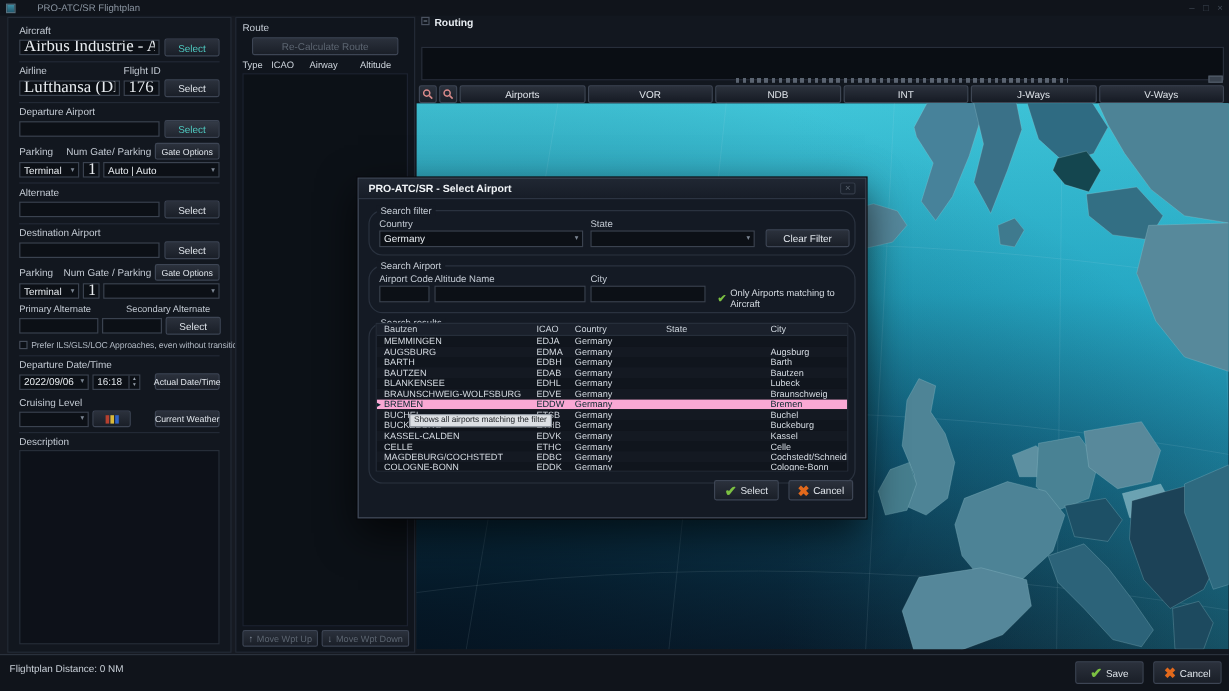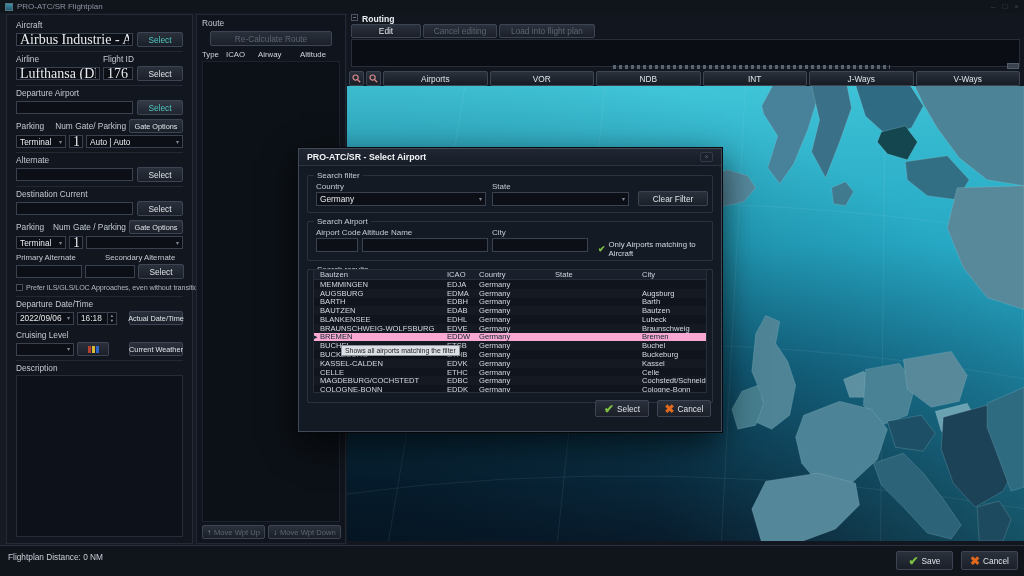--- a/index.html
+++ b/index.html
@@ -5,21 +5,21 @@
   * { box-sizing: border-box; margin: 0; padding: 0; }
   html,body { width:1024px; height:576px; }
   body {
     background:#161a22;
     font-family:"Liberation Sans", sans-serif;
     color:#dde2e8; font-size:8.5px;
     position:relative; overflow:hidden;
   }
   
   .titlebar { position:absolute; top:0; left:0; right:0; height:13px; background:#10141b;
-    display:flex; align-items:center; gap:4px; padding:0 5px; color:#8a94a0; font-size:8px; z-index:3;}
+    display:flex; align-items:center; gap:18px; padding:0 5px; color:#8a94a0; font-size:8px; z-index:3;}
   .app-icon { width:8px; height:8px; background:linear-gradient(#3d8fa5,#235a70); border:1px solid #55707e; }
   .win-controls { margin-left:auto; display:flex; gap:7px; color:#3f4854; font-size:8px; }
   .win-controls span { cursor:default; }
 
   
   .lbl { font-size:8.3px; color:#c3cad3; white-space:nowrap; }
   .lbl.tiny { font-size:7.2px; color:#aeb6c0; letter-spacing:-0.1px; }
   .inp { background:#0c1016; border:1px solid #3a424f; color:#e8ecf0; height:13px;
     font-size:14px; padding:0 3px; font-family:Liberation Serif, serif; }
   .btn { background:linear-gradient(#2b313c,#1a1f28); border:1px solid #3d4554; color:#dfe4ea;
@@ -98,21 +98,21 @@
   .icon-cross { color:#e2691c; font-size:12px; font-weight:bold; line-height:1; }
 
   
   #dialog { position:absolute; left:298px; top:148px; width:424px; height:284px;
     background:#141a24; border:1px solid #414a59; z-index:10;
     box-shadow:0 12px 32px rgba(0,0,0,.7), 0 0 0 1px #0a0d12; }
   .dlg-title { height:17px; background:linear-gradient(#202733,#171d27); display:flex; align-items:center;
     padding:0 8px; font-weight:bold; font-size:8.8px; color:#f0f3f6; border-bottom:1px solid #2c3442; }
   .dlg-close { margin-left:auto; width:13px; height:10px; background:#1a212c; border:1px solid #333b48;
     color:#59626e; font-size:8px; line-height:8px; text-align:center; border-radius:2px; font-weight:normal; cursor:pointer; }
-  .grp { position:absolute; left:8px; right:8px; border:1px solid #2a323f; border-radius:2px; }
+  .grp { position:absolute; left:8px; right:8px; border:1px solid #2a323f; border-radius:12px; }
   .grp-legend { position:absolute; top:-5px; left:6px; background:#141a24; padding:0 3px;
     font-size:8px; color:#c6cdd6; }
   .f-lbl { position:absolute; font-size:8px; color:#c3cad3; }
   .f-dd, .f-inp { position:absolute; height:14px; }
   .clear-btn { position:absolute; height:15px; width:70px; }
   .match { position:absolute; display:flex; align-items:center; gap:3px; font-size:7.8px; color:#d4dae1; }
   .match .icon-check { font-size:9px; }
   .tbl { position:absolute; left:14px; right:14px; top:120px; height:124px;
     background:#10141c; border:1px solid #262e3a; overflow:hidden; }
   .thead { display:grid; grid-template-columns:127px 32px 76px 87px 1fr; height:10px;
@@ -192,21 +192,21 @@
 
   <div class="sec">
     <div class="lbl">Alternate</div>
     <div class="row">
       <input class="inp" style="width: 117px;">
       <button class="btn sel-btn">Select</button>
     </div>
   </div>
 
   <div class="sec">
-    <div class="lbl">Destination Current</div>
+    <div class="lbl">Destination Airport</div>
     <div class="row">
       <input class="inp" style="width: 117px;">
       <button class="btn sel-btn">Select</button>
     </div>
     <div class="row" style="margin-top:4px">
       <span class="lbl" style="width:50px">Parking</span>
       <span class="lbl" style="width:17px">Num</span>
       <span class="lbl">Gate / Parking</span>
       <button class="btn small rbtn">Gate Options</button>
     </div>
@@ -294,25 +294,20 @@
       <span class="arr">↓</span>
       <span>Move Wpt Down</span>
     </button>
   </div>
 </div>
 
 <div id="main">
   <div class="routing-head">
     <span class="routing-icon"></span>
     <span class="routing-title">Routing</span>
-  </div>
-  <div class="routing-btns">
-    <button class="btn" style="width:70px">Edit</button>
-    <button class="btn dim" style="width:74px">Cancel editing</button>
-    <button class="btn dim" style="width:96px">Load into flight plan</button>
   </div>
   <textarea class="routing-text" style=""></textarea>
   <div class="dash-track"></div>
   <div class="dash-thumb"></div>
 
   <div class="tabs">
     <button class="btn tbtn icon">
       <svg width="9" height="9" viewBox="0 0 9 9">
         <circle cx="3.6" cy="3.6" r="2.6" fill="none" stroke="#d88a8a" stroke-width="1.2"></circle>
         <line x1="5.7" y1="5.7" x2="8.2" y2="8.2" stroke="#d88a8a" stroke-width="1.3"></line>

